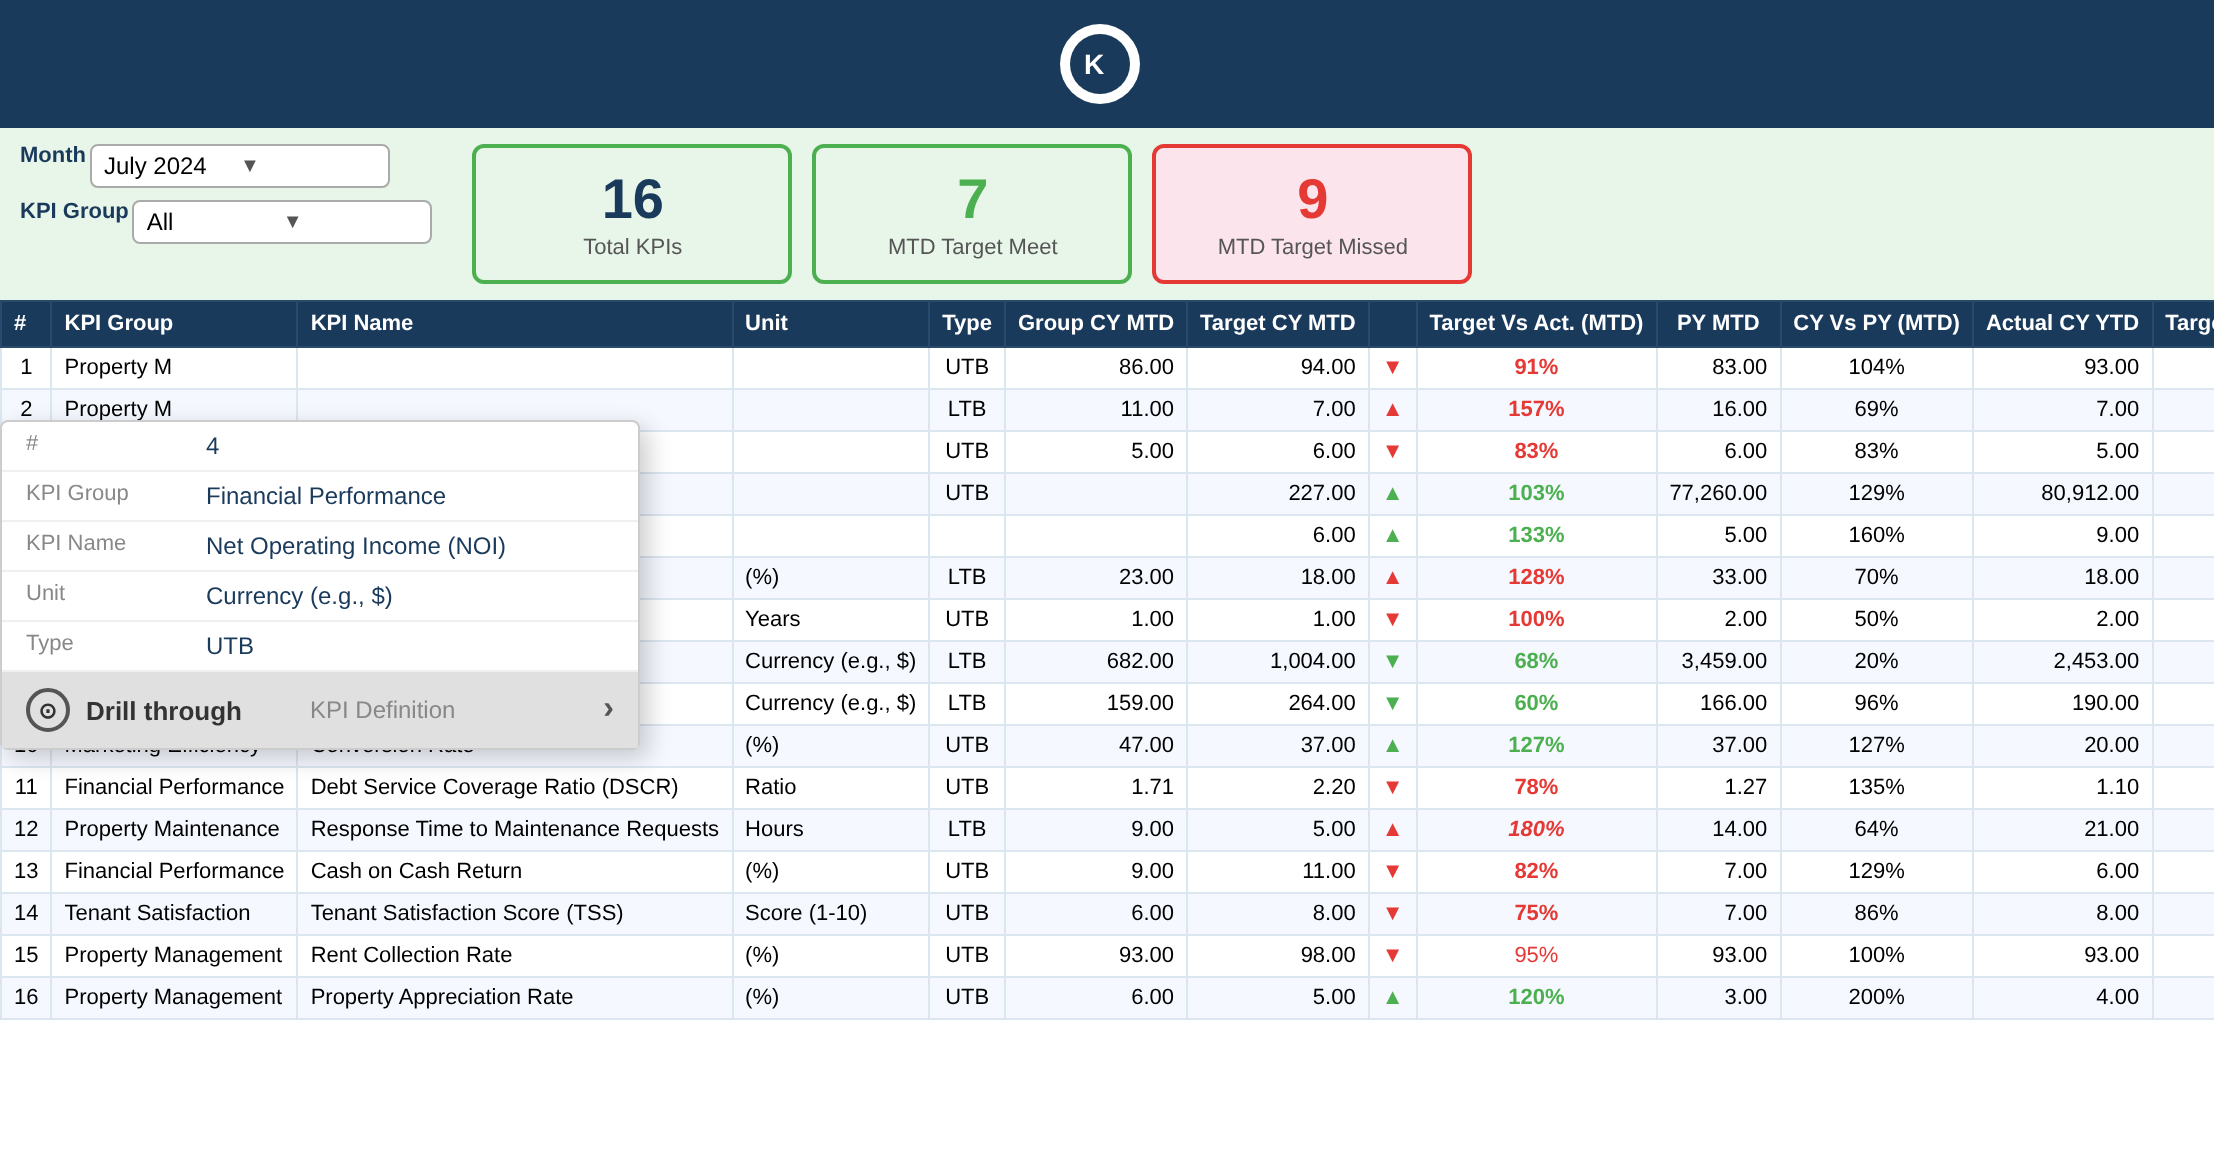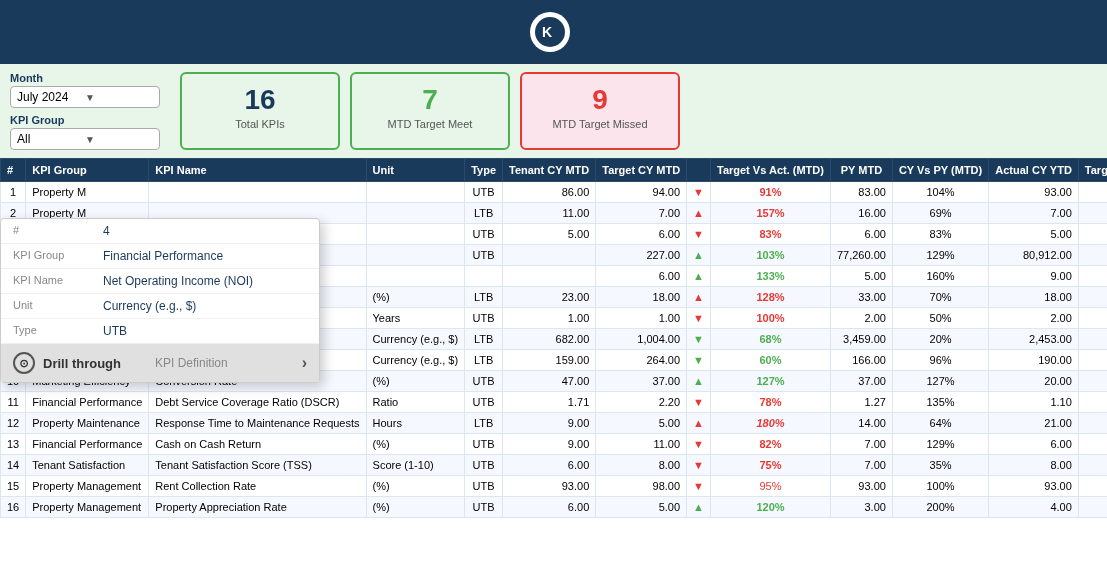--- a/index.html
+++ b/index.html
@@ -44,21 +44,21 @@
     .popup-row { display: flex; padding: 5px 12px; font-size: 12px; border-bottom: 1px solid #f0f0f0; }
     .popup-row:last-child { border-bottom: none; }
     .popup-key { color: #888; min-width: 90px; font-size: 11px; }
     .popup-val { color: #1a3a5c; font-weight: 500; }
     .drill-row { display: flex; align-items: center; background: #e0e0e0; padding: 8px 12px; gap: 8px; font-size: 13px; font-weight: bold; color: #333; cursor: pointer; }
     .drill-row .circle-icon { width: 22px; height: 22px; border: 2px solid #555; border-radius: 50%; display: flex; align-items: center; justify-content: center; font-size: 11px; }
     .drill-row .kpi-def { margin-left: auto; color: #888; font-weight: normal; font-size: 12px; margin-right: 40px; }
     .drill-arrow { margin-left: auto; font-size: 16px; color: #555; }
     .top-area { display: flex; align-items: stretch; background: #e8f5e9; padding: 8px 10px; gap: 10px; }
     .filters-col { display: flex; flex-direction: column; gap: 6px; }
-    .filter-item { display: flex; flex-direction: column; gap: 2px; }
+    .filter-item { display: flex; flex-direction: row; gap: 2px; }
   </style>
 </head>
 <body>
 
 <div class="header">
   <div class="header-logo">
     <svg viewBox="0 0 32 32" xmlns="http://www.w3.org/2000/svg">
       <circle cx="16" cy="16" r="15" fill="#1a3a5c"></circle>
       <text x="8" y="21" font-size="14" fill="#fff" font-weight="bold">K</text>
     </svg>
@@ -100,21 +100,21 @@
 
 <div class="table-container">
   <table>
     <thead>
       <tr>
         <th class="left">#</th>
         <th class="left">KPI Group</th>
         <th class="left">KPI Name</th>
         <th class="left">Unit</th>
         <th>Type</th>
-        <th>Tenant CY MTD</th>
+        <th>Group CY MTD</th>
         <th>Target CY MTD</th>
         <th></th>
         <th>Target Vs Act. (MTD)</th>
         <th>PY MTD</th>
         <th>CY Vs PY (MTD)</th>
         <th>Actual CY YTD</th>
         <th>Target CY YTD</th>
       </tr>
     </thead>
     <tbody id="table-body">
@@ -317,21 +317,21 @@
     <td class="center">14</td>
     <td>Tenant Satisfaction</td>
     <td>Tenant Satisfaction Score (TSS)</td>
     <td>Score (1-10)</td>
     <td class="center">UTB</td>
     <td class="right">6.00</td>
     <td class="right">8.00</td>
     <td class="center"><span style="color:#e53935;">▼</span></td>
     <td class="center" style="color:#e53935;font-weight:bold;">75%</td>
     <td class="right">7.00</td>
-    <td class="center">35%</td>
+    <td class="center">86%</td>
     <td class="right">8.00</td>
     <td class="right">9.0</td>
   </tr>
         <tr>
     <td class="center">15</td>
     <td>Property Management</td>
     <td>Rent Collection Rate</td>
     <td>(%)</td>
     <td class="center">UTB</td>
     <td class="right">93.00</td>

